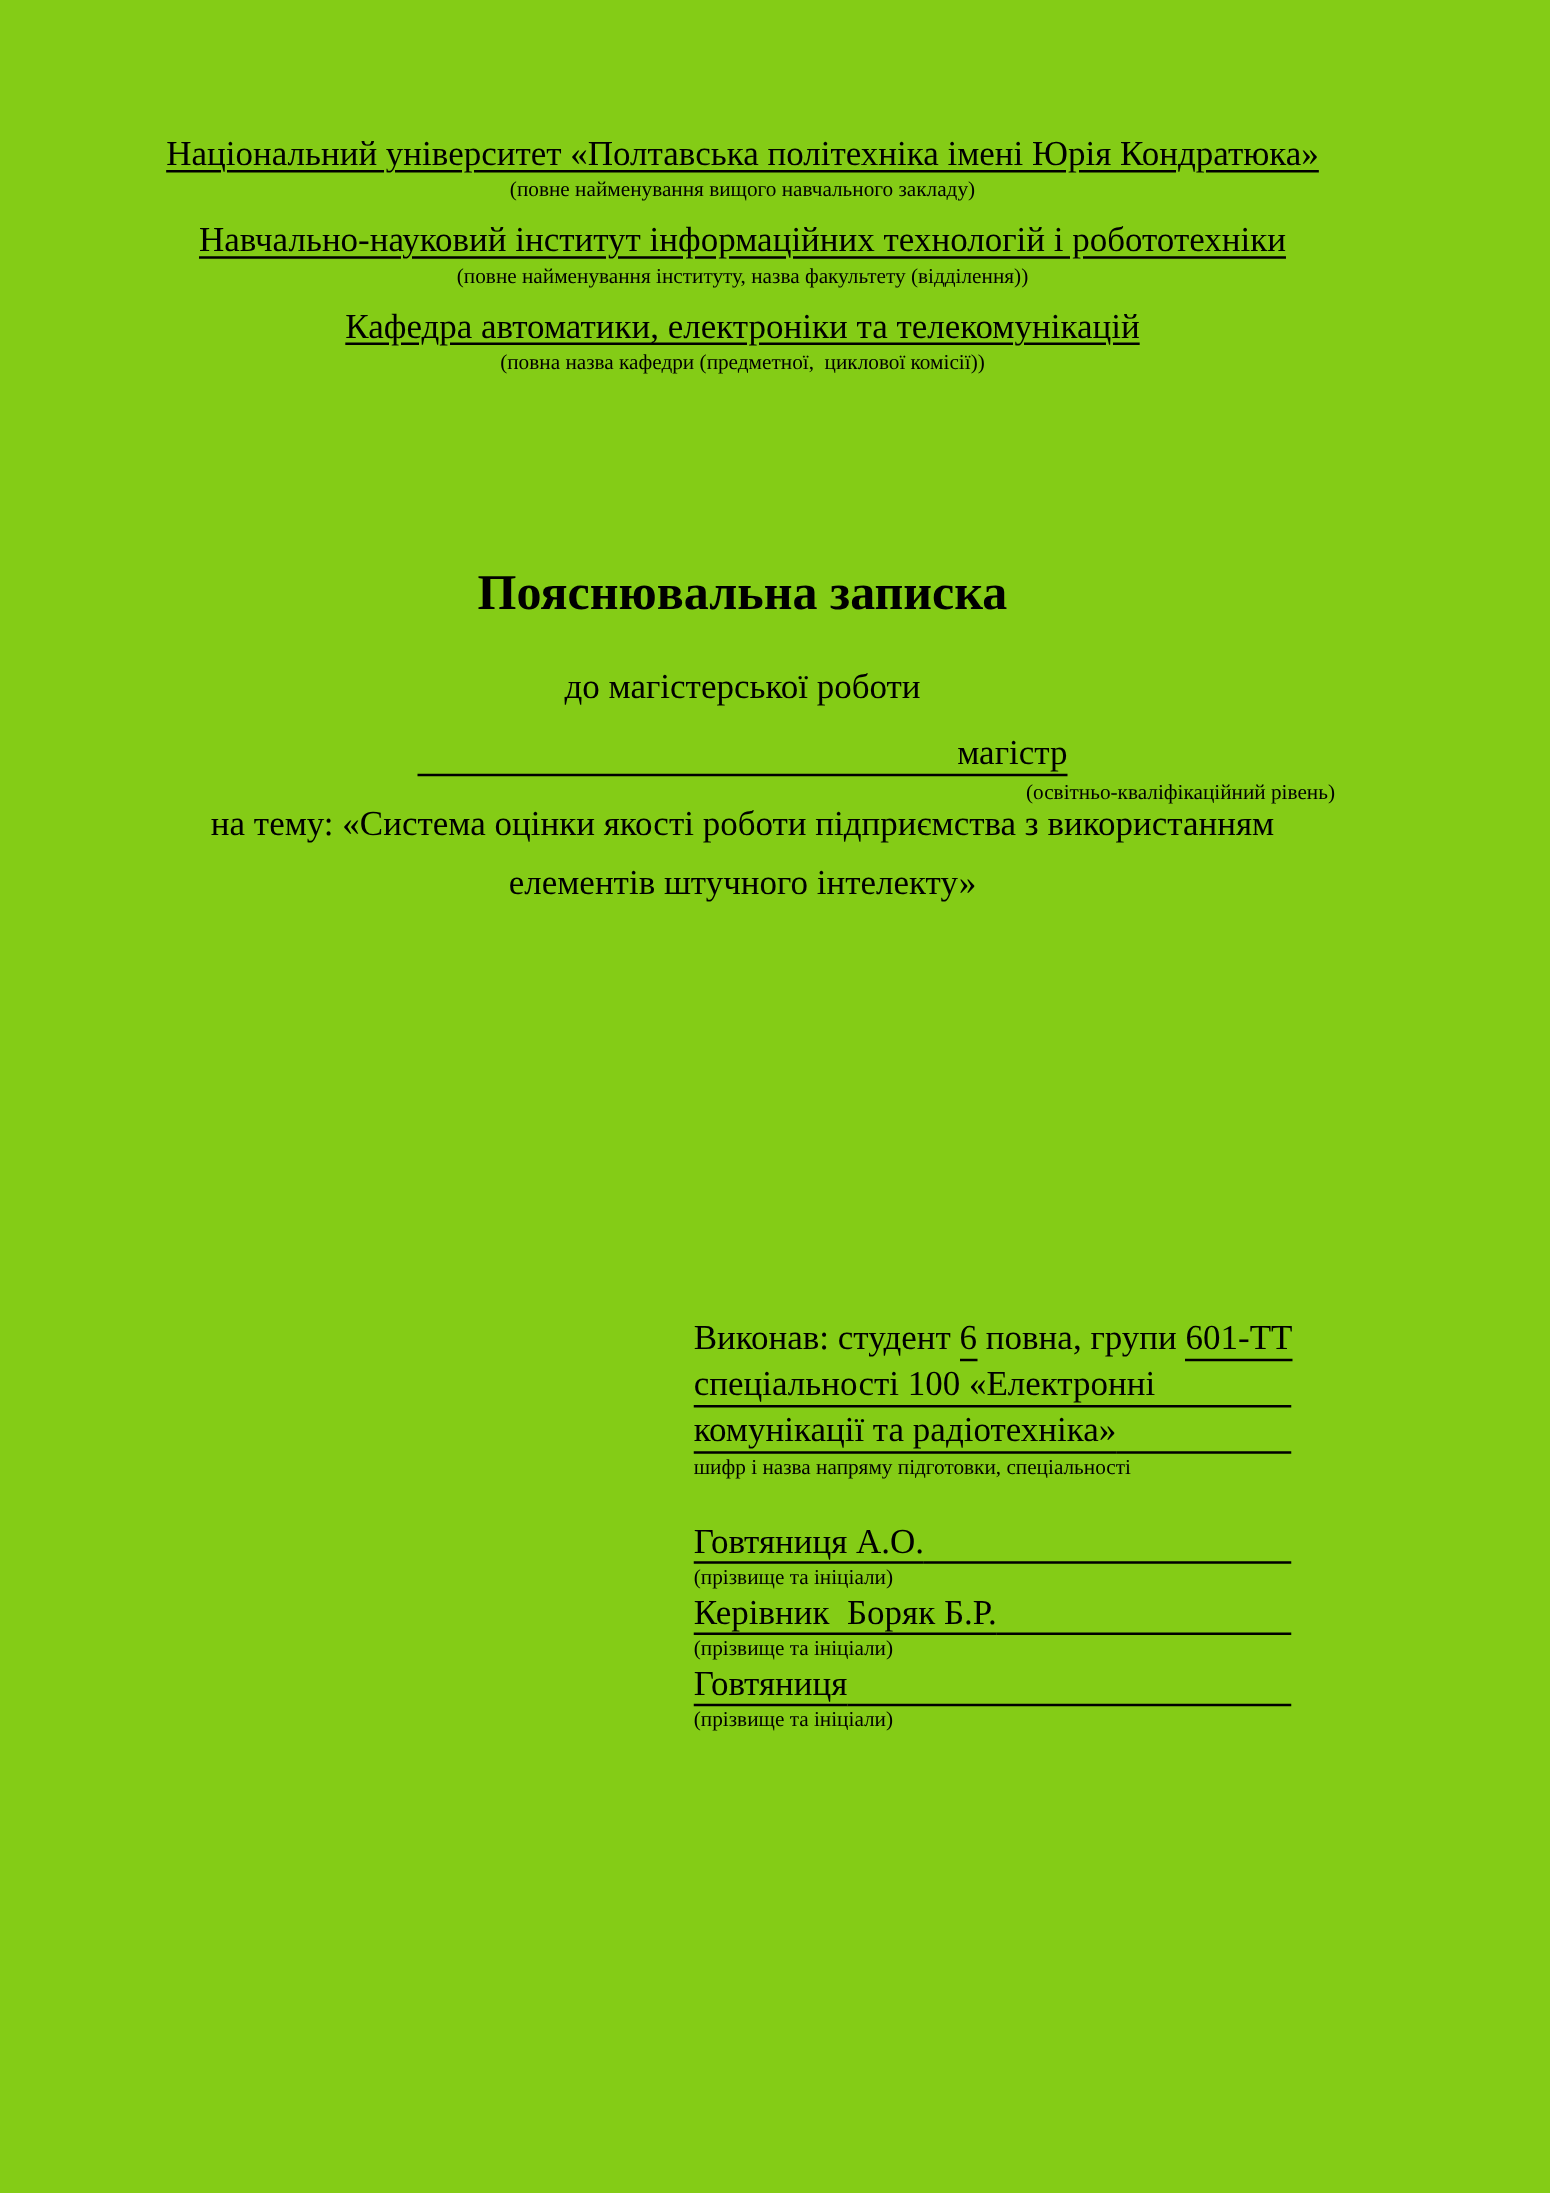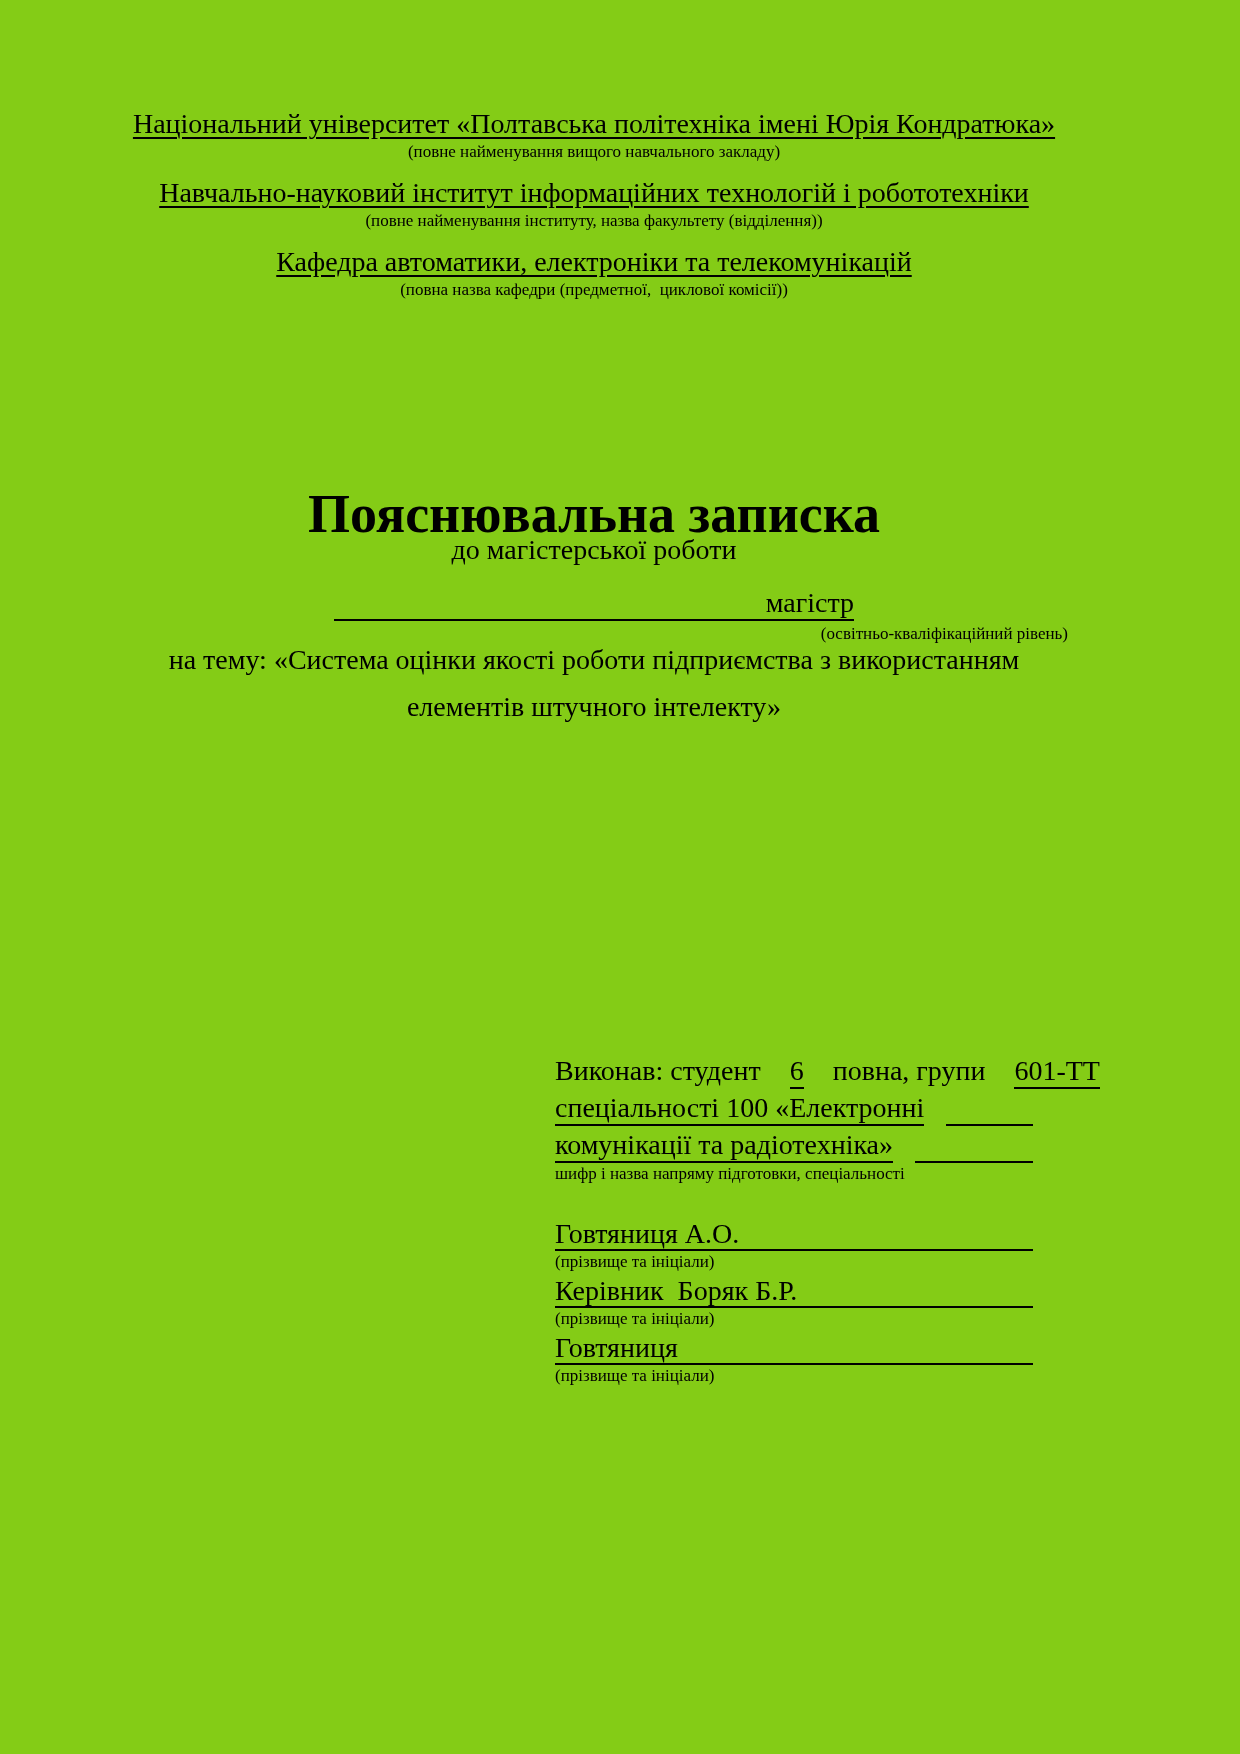--- a/index.html
+++ b/index.html
@@ -12,31 +12,31 @@
   .page { position: relative; width: 1240px; height: 1754px; background: #84cc16; overflow: hidden; }
   .content { position: absolute; left: 120px; top: 0; width: 948px; height: 100%; }
 
   .hdr { position: absolute; top: 106px; left: 0; width: 100%; text-align: center; }
   .hdr-line {
     font-size: 28px; line-height: 36px;
     text-decoration: underline; text-decoration-thickness: 2px; text-underline-offset: 4px;
   }
   .caption { font-size: 17px; line-height: 20px; margin-bottom: 13px; }
 
-  .doc-title { position: absolute; top: 450px; left: 0; width: 100%; text-align: center; font-size: 54px; font-weight: bold; line-height: 48px; margin-top: 40px; }
+  .doc-title { position: absolute; top: 450px; left: 0; width: 100%; text-align: center; font-size: 40px; font-weight: bold; line-height: 48px; }
   .doc-sub   { position: absolute; top: 533px; left: 0; width: 100%; text-align: center; font-size: 28px; line-height: 34px; }
 
   .degree-wrap { position: absolute; top: 586px; left: 0; width: 100%; text-align: right; }
   .degree-line { width: 520px; margin: 0 auto; border-bottom: 2px solid #000; font-size: 28px; line-height: 33px; }
   .degree-cap  { font-size: 17px; line-height: 20px; margin-top: 3px; }
 
   .theme { position: absolute; top: 636px; left: 0; width: 100%; text-align: center; font-size: 28px; line-height: 47px; }
 
   .exec { position: absolute; left: 435px; top: 1052px; width: 478px; }
-  .xline { display: flex; height: 37px; font-size: 28px; gap: 22px; }
+  .xline { display: flex; height: 37px; font-size: 28px; }
   .xline span { line-height: 37px; white-space: pre; display: inline-block; height: 37px; }
   .u    { border-bottom: 2px solid #000; }
   .fill { flex: 1 1 auto; border-bottom: 2px solid #000; }
   .small-cap { font-size: 17px; line-height: 21px; }
   .gap { height: 33px; }
   .nline { display: flex; height: 34px; font-size: 28px; }
   .nline span { line-height: 34px; white-space: pre; display: inline-block; height: 34px; }
   .ncap { font-size: 17px; line-height: 21px; margin-bottom: 2px; }
 
   .city { position: absolute; top: 1563px; left: 0; width: 100%; text-align: center; font-size: 28px; line-height: 34px; }

